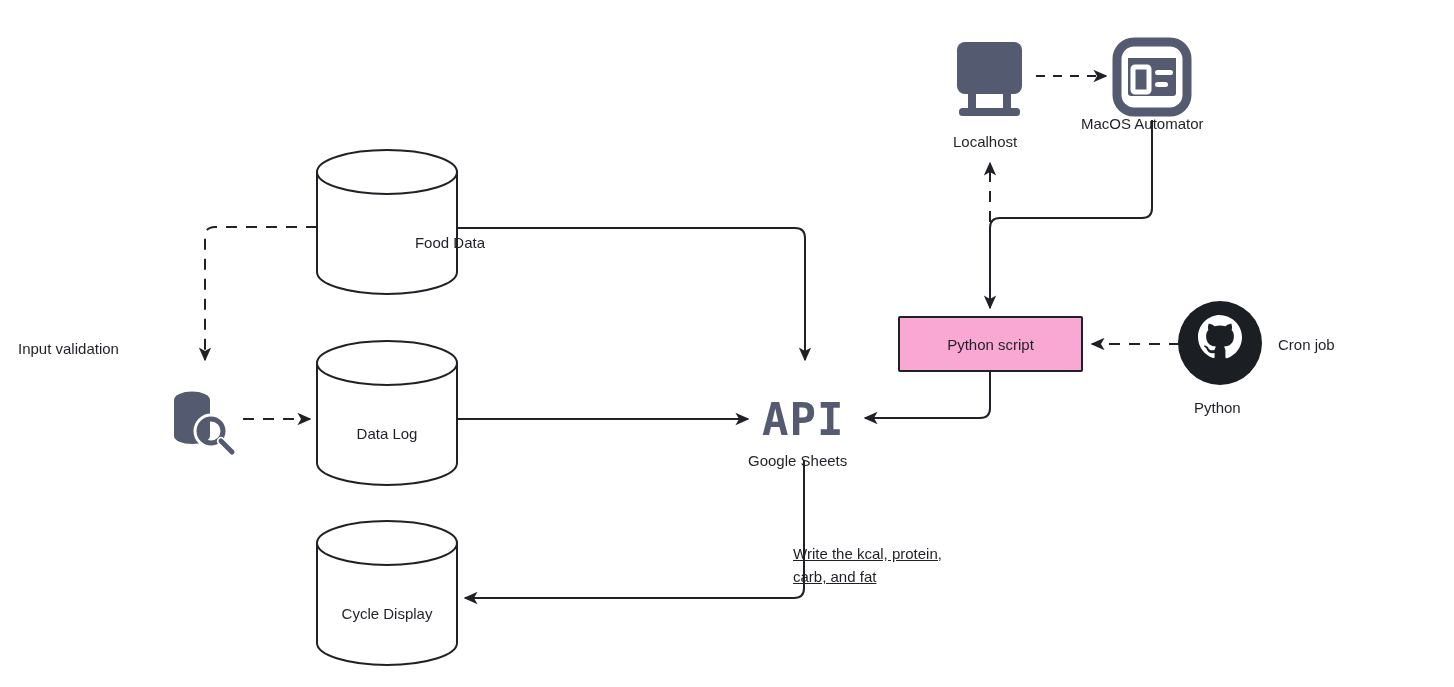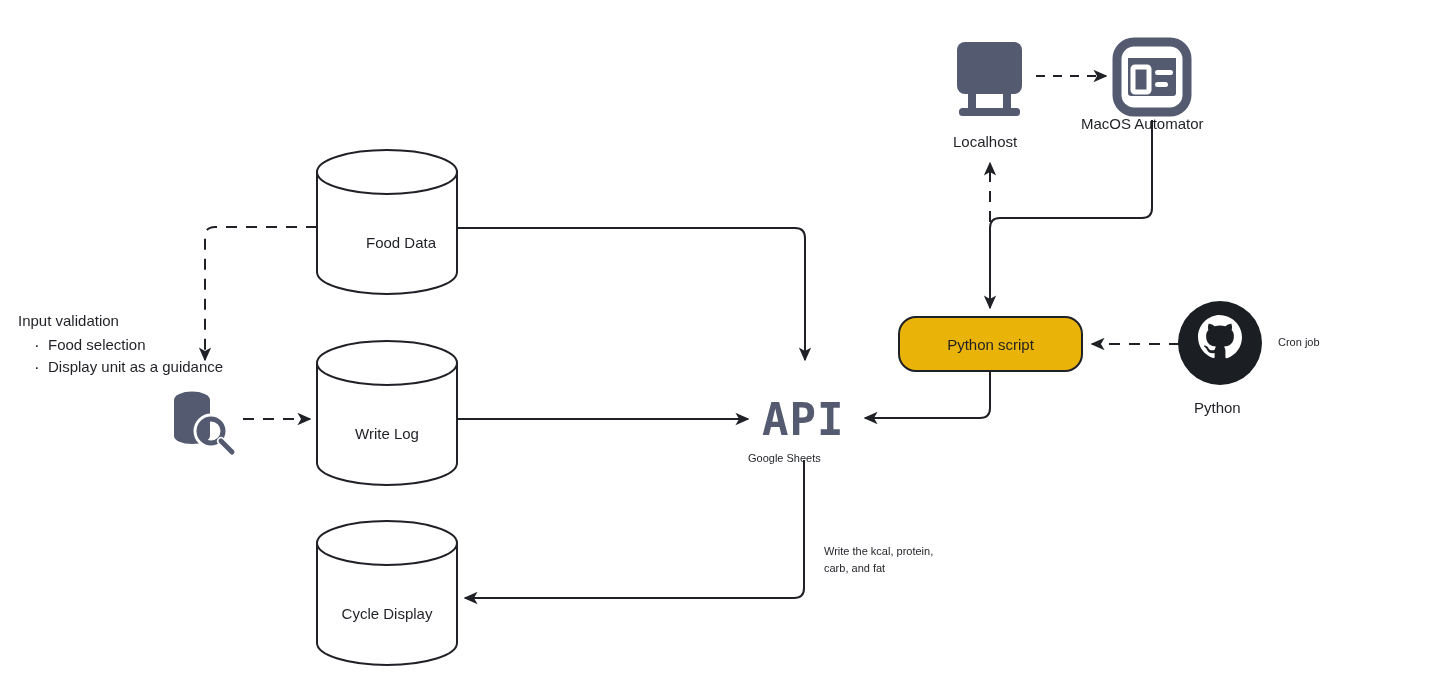--- a/index.html
+++ b/index.html
@@ -49,20 +49,21 @@
     color: #545b70;
     line-height: 1;
     white-space: nowrap;
     text-align: center;
   }
   .note {
     position: absolute;
     font-size: 15px;
     color: #1f2126;
     line-height: 1.5;
+    margin-top: 28px;
   }
   .note-title {
     margin: 0 0 1px 0;
   }
   .note-list {
     margin: 0;
     padding-left: 16px;
     list-style: none;
   }
   .note-list li {
@@ -72,30 +73,30 @@
   .note-list li::before {
     content: "\00B7";
     position: absolute;
     left: 0;
     top: -1px;
     font-size: 17px;
     line-height: 1.5;
   }
   .edge-label {
     position: absolute;
-    font-size: 11px;
+    font-size: 15px;
     color: #1f2126;
     line-height: 1.5;
     white-space: pre-line;
   }
   .python-box {
     position: absolute;
     border: 2px solid #1f2126;
-    border-radius: 18px;
-    background: #eab308;
+    border-radius: 2px;
+    background: #f9a8d4;
     display: flex;
     align-items: center;
     justify-content: center;
     font-size: 15px;
     color: #1f2126;
     box-sizing: border-box;
   }
 </style>
 </head>
 <body>
@@ -199,46 +200,42 @@
                c 1.4 1.5 2.3 3.5 2.3 5.9
                c 0 8.5 -5.1 10.3 -10 10.9
                c 0.8 0.7 1.5 2.1 1.5 4.2
                c 0 3 0 5.5 0 6.2
                c 0 0.6 0.4 1.3 1.5 1.1
                c 8.8 -2.9 15.1 -11.2 15.1 -21
                c 0 -12 -10 -22 -22 -22 Z" fill="#ffffff"></path>
     </g>
   </svg>
 
-  <div class="cyl-label" style="left:317px; top:234px; width:168px;">Food Data</div>
-
-  <div class="cyl-label" style="left:317px; top:425px; width:140px;">Write Log</div>
+  <div class="cyl-label" style="left:317px; top:234px; width:168px;text-align:right;">Food Data</div>
+
+  <div class="cyl-label" style="left:317px; top:425px; width:140px;">Data Log</div>
 
   <div class="cyl-label" style="left:307px; top:605px; width:160px;">Cycle Display</div>
 
   <div class="api-text" style="left:762px; top:398px;">API</div>
 
   <div class="python-box" style="left:898px; top:316px; width:185px; height:56px;">
     <span>Python script</span>
   </div>
 
   <div class="node-label" style="left:953px; top:131px;">Localhost</div>
 
   <div class="node-label" style="left:1081px; top:113px;">MacOS Automator</div>
 
   <div class="node-label" style="left:1194px; top:397px;">Python</div>
 
   <div class="edge-label" style="left:748px; top:450px;">Google Sheets</div>
 
-  <div class="edge-label" style="left:824px; top:543px;">Write the kcal, protein,
+  <div class="edge-label" style="left:793px; top:543px;text-decoration:underline;">Write the kcal, protein,
 carb, and fat</div>
 
   <div class="edge-label" style="left:1278px; top:334px;">Cron job</div>
 
   <div class="note" style="left:18px; top:310px; width:215px;">
     <p class="note-title">Input validation</p>
-    <ul class="note-list">
-      <li>Food selection</li>
-      <li>Display unit as a guidance</li>
-    </ul>
   </div>
 
 </div>
 
 </body></html>

